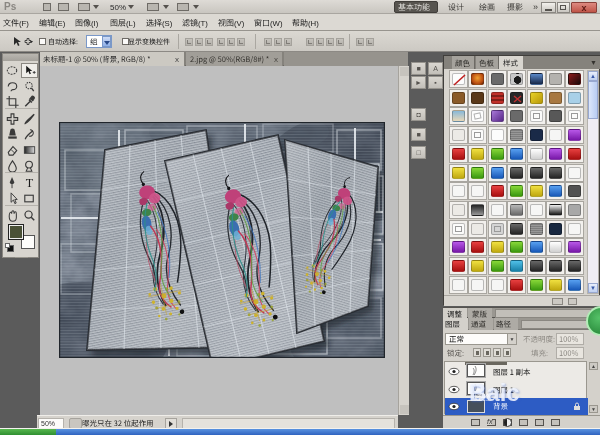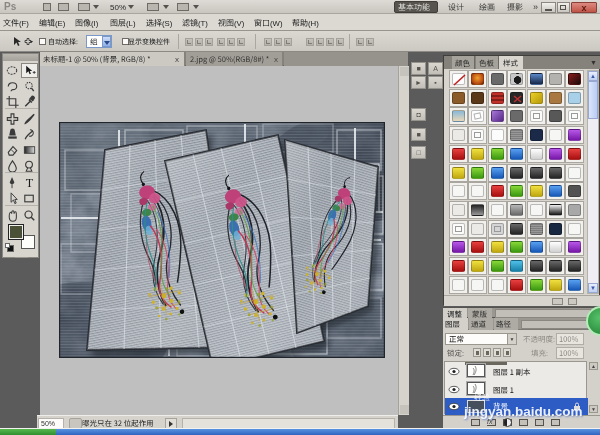--- a/index.html
+++ b/index.html
@@ -861,24 +861,24 @@
 <div class="ab" style="left:44px;top:3px;width:9px;height:7px;border:1px solid #55524e;background:#c4c1bb;"></div>
 <div class="ab" style="left:60px;top:3px;width:9px;height:7px;border:1px solid #55524e;background:#c4c1bb;"></div>
 <div class="ab" style="left:76px;top:3px;width:9px;height:7px;border:1px solid #55524e;background:#c4c1bb;"></div>
 <div class="ab" style="left:92px;top:3px;width:9px;height:7px;border:1px solid #55524e;background:#c4c1bb;"></div>
 <div class="ab" style="left:108px;top:3px;width:9px;height:7px;border:1px solid #55524e;background:#c4c1bb;"></div>
 <div class="ab" style="left:44px;top:2px;font-size:7px;font-style:italic;color:#333;background:#d4d1cb;">fx</div>
 <div class="ab" style="left:60px;top:2px;width:9px;height:9px;border-radius:50%;background:linear-gradient(90deg,#222 50%,#eee 50%);border:1px solid #444;"></div>
 </div>
 </div>
 <div class="ab" style="left:586px;top:254px;width:30px;height:30px;border-radius:50%;background:radial-gradient(circle at 42% 38%,#55c268,#2e9040 72%);border:2px solid #b2ecb6;"></div>
+<div class="ab" style="left:469px;top:327px;font-size:24px;font-weight:bold;color:rgba(240,245,255,0.88);text-shadow:1px 1px 2px rgba(60,100,200,0.5);">Baic</div>
 <svg class="t ab" style="left:474px;top:341px;" width="20" height="11">
         <path transform="translate(0,7.4)" fill="rgba(255,255,255,0.85)" d="M0.3 -0.5 0.4 0.1C1.2 -0.1 2.1 -0.3 3.1 -0.6L3.0 -1.1C2.0 -0.8 1.0 -0.6 0.3 -0.5ZM0.5 -3.4C0.6 -3.4 0.8 -3.5 1.8 -3.6C1.4 -3.1 1.1 -2.7 1.0 -2.6C0.7 -2.3 0.5 -2.1 0.3 -2.0C0.4 -1.9 0.5 -1.6 0.5 -1.5C0.7 -1.6 1.0 -1.6 3.0 -2.0C3.0 -2.2 3.0 -2.4 3.0 -2.6L1.4 -2.3C2.1 -3.0 2.7 -3.8 3.2 -4.7L2.7 -5.0C2.6 -4.8 2.4 -4.5 2.2 -4.2L1.1 -4.1C1.6 -4.8 2.1 -5.6 2.4 -6.5L1.9 -6.7C1.5 -5.8 0.9 -4.7 0.7 -4.5C0.6 -4.2 0.4 -4.0 0.3 -4.0C0.3 -3.8 0.4 -3.5 0.5 -3.4ZM3.4 -6.3V-5.7H6.2C5.5 -4.7 4.1 -3.9 2.9 -3.4C3.0 -3.3 3.1 -3.1 3.2 -2.9C3.9 -3.2 4.7 -3.6 5.3 -4.0C6.1 -3.7 6.9 -3.3 7.4 -2.9L7.7 -3.4C7.3 -3.7 6.5 -4.1 5.8 -4.4C6.4 -4.9 6.8 -5.4 7.1 -6.1L6.7 -6.3L6.6 -6.3ZM3.4 -2.7V-2.1H5.0V-0.1H3.0V0.4H7.7V-0.1H5.6V-2.1H7.3V-2.7Z M8.2 -1.2 8.4 -0.7C9.0 -0.8 9.7 -1.0 10.4 -1.3L10.4 -1.7C9.6 -1.5 8.8 -1.3 8.2 -1.2ZM12.3 -4.2V-3.7H14.6V-4.2ZM11.7 -2.9C12.0 -2.3 12.2 -1.5 12.2 -1.0L12.7 -1.1C12.7 -1.6 12.4 -2.4 12.2 -3.0ZM13.2 -3.1C13.3 -2.5 13.4 -1.7 13.5 -1.2L14.0 -1.3C13.9 -1.8 13.8 -2.6 13.6 -3.2ZM8.9 -5.2C8.8 -4.4 8.7 -3.2 8.6 -2.5H10.8C10.6 -0.8 10.5 -0.2 10.4 -0.0C10.3 0.1 10.2 0.1 10.1 0.1C9.9 0.1 9.6 0.1 9.2 0.0C9.2 0.2 9.3 0.4 9.3 0.5C9.7 0.6 10.1 0.6 10.3 0.6C10.5 0.5 10.7 0.5 10.8 0.3C11.1 0.1 11.2 -0.7 11.3 -2.7C11.3 -2.8 11.3 -3.0 11.3 -3.0L10.8 -3.0H10.7C10.8 -3.8 10.9 -5.3 11.0 -6.4H8.5V-5.8H10.4C10.4 -4.9 10.3 -3.7 10.2 -3.0H9.2C9.2 -3.6 9.3 -4.5 9.4 -5.2ZM13.3 -6.8C12.8 -5.7 12.0 -4.7 11.0 -4.1C11.1 -3.9 11.3 -3.7 11.4 -3.6C12.1 -4.1 12.8 -4.9 13.4 -5.7C14.0 -5.0 14.8 -4.1 15.5 -3.6C15.6 -3.8 15.7 -4.0 15.8 -4.2C15.0 -4.6 14.2 -5.5 13.7 -6.2L13.9 -6.6ZM11.5 -0.3V0.2H15.6V-0.3H14.3C14.7 -1.0 15.2 -2.1 15.5 -2.9L15.0 -3.1C14.7 -2.2 14.2 -1.0 13.8 -0.3Z"></path>
       </svg>
-<div class="ab" style="left:464px;top:352px;font-size:13.5px;font-weight:bold;color:rgba(250,252,255,0.92);text-shadow:1px 1px 2px rgba(60,100,200,0.6);letter-spacing:0;">jingyan.baidu.com</div>
 <div class="ab" style="left:37px;top:363px;width:361px;height:14px;background:#d6d3cd;border-top:1px solid #efede9;">
 <div class="ab" style="left:1px;top:2px;width:26px;height:11px;background:#fdfcfa;border:1px solid #b5b2ac;"></div>
 <div class="ab" style="left:4px;top:4px;font-size:7px;color:#333;">50%</div>
 <div class="ab" style="left:32px;top:2px;width:13px;height:11px;background:#c9c6c0;border:1px solid #a6a39d;border-radius:2px;"></div>
 <svg class="t ab" style="left:45px;top:3px;" width="95" height="10">
           <path transform="translate(0,7)" fill="#222" d="M3.5 -4.9H6.1V-4.4H3.5ZM3.5 -5.7H6.1V-5.2H3.5ZM3.4 -1.3C3.6 -1.1 3.8 -0.9 3.9 -0.7L4.3 -0.9C4.2 -1.1 3.9 -1.3 3.7 -1.5ZM1.9 -3.1V-1.4H1.0V-3.1ZM1.9 -3.6H1.0V-5.3H1.9ZM0.6 -5.8V-0.3H1.0V-0.9H2.3V-5.8ZM2.8 -3.6V-3.2H3.7V-2.6H2.6V-2.2H3.6C3.3 -1.9 2.8 -1.6 2.3 -1.4C2.4 -1.3 2.6 -1.2 2.6 -1.1C3.2 -1.3 3.8 -1.7 4.2 -2.2H5.6C5.9 -1.8 6.5 -1.3 6.9 -1.0C7.0 -1.1 7.1 -1.3 7.2 -1.4C6.8 -1.5 6.4 -1.9 6.1 -2.2H7.1V-2.6H6.0V-3.2H6.9V-3.6H6.0V-4.0H6.7V-6.0H3.0V-4.0H3.7V-3.6ZM4.2 -4.0H5.5V-3.6H4.2ZM4.2 -2.6V-3.2H5.5V-2.6ZM5.9 -1.5C5.8 -1.3 5.5 -1.0 5.2 -0.8L5.1 -0.9V-2.0H4.6V-0.9C3.8 -0.6 3.0 -0.3 2.5 -0.1L2.7 0.3C3.2 0.1 3.9 -0.2 4.6 -0.5V0.1C4.6 0.2 4.5 0.2 4.4 0.2C4.4 0.2 4.1 0.2 3.7 0.2C3.8 0.3 3.9 0.5 3.9 0.6C4.3 0.6 4.6 0.6 4.8 0.5C5.0 0.5 5.1 0.3 5.1 0.1V-0.4C5.6 -0.2 6.2 0.1 6.6 0.3L6.9 -0.0C6.6 -0.2 6.1 -0.4 5.6 -0.7C5.8 -0.8 6.1 -1.1 6.3 -1.3Z M8.5 -5.7C8.9 -5.2 9.3 -4.4 9.4 -3.9L10.0 -4.1C9.8 -4.6 9.4 -5.4 9.0 -5.9ZM13.5 -6.0C13.3 -5.4 12.8 -4.6 12.5 -4.1L13.0 -3.9C13.3 -4.4 13.7 -5.2 14.0 -5.8ZM10.9 -6.3V-3.4H7.9V-2.9H9.9C9.8 -1.5 9.5 -0.4 7.8 0.1C7.9 0.2 8.0 0.5 8.1 0.6C10.0 -0.0 10.4 -1.3 10.5 -2.9H11.9V-0.2C11.9 0.4 12.1 0.6 12.8 0.6C12.9 0.6 13.7 0.6 13.8 0.6C14.5 0.6 14.6 0.3 14.7 -1.0C14.5 -1.0 14.3 -1.1 14.2 -1.2C14.1 -0.1 14.1 0.1 13.8 0.1C13.6 0.1 13.0 0.1 12.8 0.1C12.5 0.1 12.5 0.0 12.5 -0.2V-2.9H14.6V-3.4H11.5V-6.3Z M19.4 -1.4C20.2 -0.8 21.1 0.1 21.6 0.6L22.1 0.3C21.6 -0.3 20.7 -1.1 19.9 -1.7ZM17.5 -1.6C17.1 -1.0 16.2 -0.2 15.4 0.2C15.5 0.3 15.7 0.5 15.8 0.6C16.6 0.1 17.5 -0.7 18.1 -1.4ZM16.8 -5.2H20.7V-2.9H16.8ZM16.2 -5.7V-2.3H21.3V-5.7Z M25.4 -6.3C25.3 -5.9 25.2 -5.5 25.0 -5.1H23.0V-4.6H24.8C24.3 -3.6 23.6 -2.7 22.8 -2.1C22.9 -2.0 23.0 -1.8 23.1 -1.6C23.4 -1.9 23.7 -2.1 23.9 -2.4V0.6H24.5V-3.1C24.9 -3.5 25.2 -4.1 25.4 -4.6H29.5V-5.1H25.7C25.8 -5.5 25.9 -5.8 26.0 -6.2ZM27.0 -4.2V-2.8H25.3V-2.2H27.0V-0.1H25.0V0.4H29.5V-0.1H27.5V-2.2H29.2V-2.8H27.5V-4.2Z M33.7 0.1C34.6 0.1 35.4 -0.5 35.4 -1.5C35.4 -2.2 34.9 -2.7 34.3 -2.9V-2.9C34.8 -3.1 35.2 -3.6 35.2 -4.2C35.2 -5.1 34.6 -5.6 33.6 -5.6C33.0 -5.6 32.5 -5.3 32.1 -4.9L32.5 -4.5C32.8 -4.8 33.2 -5.0 33.6 -5.0C34.2 -5.0 34.5 -4.7 34.5 -4.2C34.5 -3.6 34.2 -3.1 33.0 -3.1V-2.6C34.3 -2.6 34.7 -2.2 34.7 -1.5C34.7 -0.9 34.3 -0.5 33.6 -0.5C33.0 -0.5 32.6 -0.8 32.2 -1.1L31.9 -0.7C32.3 -0.3 32.8 0.1 33.7 0.1Z M36.2 0.0H39.6V-0.6H38.1C37.8 -0.6 37.5 -0.6 37.2 -0.5C38.5 -1.8 39.4 -2.9 39.4 -4.0C39.4 -5.0 38.7 -5.6 37.8 -5.6C37.1 -5.6 36.6 -5.3 36.1 -4.8L36.5 -4.4C36.8 -4.8 37.2 -5.0 37.7 -5.0C38.4 -5.0 38.7 -4.6 38.7 -4.0C38.7 -3.0 37.9 -1.9 36.2 -0.4Z M44.5 -4.9V-4.4H48.5V-4.9ZM44.9 -3.8C45.2 -2.8 45.4 -1.4 45.5 -0.6L46.0 -0.8C45.9 -1.5 45.7 -2.9 45.5 -3.9ZM46.0 -6.2C46.1 -5.8 46.3 -5.3 46.3 -5.0L46.9 -5.2C46.8 -5.5 46.6 -6.0 46.5 -6.4ZM44.1 -0.3V0.3H48.8V-0.3H47.3C47.6 -1.3 47.9 -2.7 48.1 -3.9L47.5 -4.0C47.4 -2.9 47.1 -1.3 46.8 -0.3ZM43.8 -6.3C43.4 -5.1 42.7 -4.0 42.0 -3.3C42.1 -3.1 42.2 -2.9 42.3 -2.7C42.5 -3.0 42.8 -3.3 43.0 -3.6V0.6H43.6V-4.5C43.9 -5.0 44.2 -5.6 44.4 -6.1Z M49.9 -2.9C49.9 -1.6 49.8 -0.4 49.4 0.4C49.5 0.5 49.8 0.6 49.9 0.7C50.1 0.2 50.2 -0.3 50.3 -0.9C50.9 0.2 51.8 0.4 53.3 0.4H56.2C56.3 0.2 56.4 -0.0 56.5 -0.1C56.0 -0.1 53.7 -0.1 53.3 -0.1C52.6 -0.1 52.1 -0.2 51.6 -0.4V-1.9H52.9V-2.4H51.6V-3.5H52.9V-4.0H51.5V-5.0H52.8V-5.5H51.5V-6.3H51.0V-5.5H49.7V-5.0H51.0V-4.0H49.5V-3.5H51.1V-0.6C50.8 -0.9 50.6 -1.3 50.4 -1.8C50.4 -2.2 50.5 -2.5 50.5 -2.9ZM53.3 -3.9V-1.4C53.3 -0.8 53.5 -0.6 54.2 -0.6C54.4 -0.6 55.4 -0.6 55.5 -0.6C56.2 -0.6 56.3 -0.9 56.4 -2.0C56.2 -2.0 56.0 -2.1 55.9 -2.2C55.9 -1.3 55.8 -1.1 55.5 -1.1C55.3 -1.1 54.4 -1.1 54.3 -1.1C53.9 -1.1 53.8 -1.2 53.8 -1.4V-3.4H55.4V-3.2H56.0V-5.9H53.2V-5.4H55.4V-3.9Z M60.6 -6.2C60.3 -5.1 59.6 -4.0 59.0 -3.3C59.1 -3.2 59.3 -3.0 59.4 -2.9C59.8 -3.4 60.2 -3.9 60.5 -4.5H61.0V0.6H61.6V-1.2H63.8V-1.8H61.6V-2.9H63.7V-3.4H61.6V-4.5H63.9V-5.0H60.8C60.9 -5.4 61.1 -5.7 61.2 -6.1ZM58.8 -6.3C58.4 -5.1 57.7 -4.0 57.0 -3.3C57.1 -3.1 57.2 -2.8 57.3 -2.7C57.5 -3.0 57.8 -3.3 58.0 -3.6V0.6H58.6V-4.5C58.9 -5.0 59.2 -5.6 59.4 -6.1Z M65.3 -5.8V-3.1C65.3 -2.0 65.3 -0.7 64.4 0.3C64.6 0.3 64.8 0.5 64.9 0.6C65.4 0.0 65.7 -0.9 65.8 -1.7H67.7V0.5H68.3V-1.7H70.3V-0.2C70.3 -0.0 70.2 0.0 70.1 0.0C69.9 0.0 69.4 0.0 68.9 0.0C69.0 0.2 69.1 0.4 69.1 0.6C69.8 0.6 70.2 0.6 70.5 0.5C70.7 0.4 70.8 0.2 70.8 -0.2V-5.8ZM65.9 -5.2H67.7V-4.0H65.9ZM70.3 -5.2V-4.0H68.3V-5.2ZM65.9 -3.5H67.7V-2.2H65.9C65.9 -2.5 65.9 -2.8 65.9 -3.1ZM70.3 -3.5V-2.2H68.3V-3.5Z"></path>
         </svg>
 <div class="ab" style="left:128px;top:2px;width:12px;height:11px;background:#e2dfd9;border:1px solid #a6a39d;">
           <div class="ab" style="left:3px;top:2px;width:0;height:0;border-top:3px solid transparent;border-bottom:3px solid transparent;border-left:4px solid #333;"></div>
         </div>

